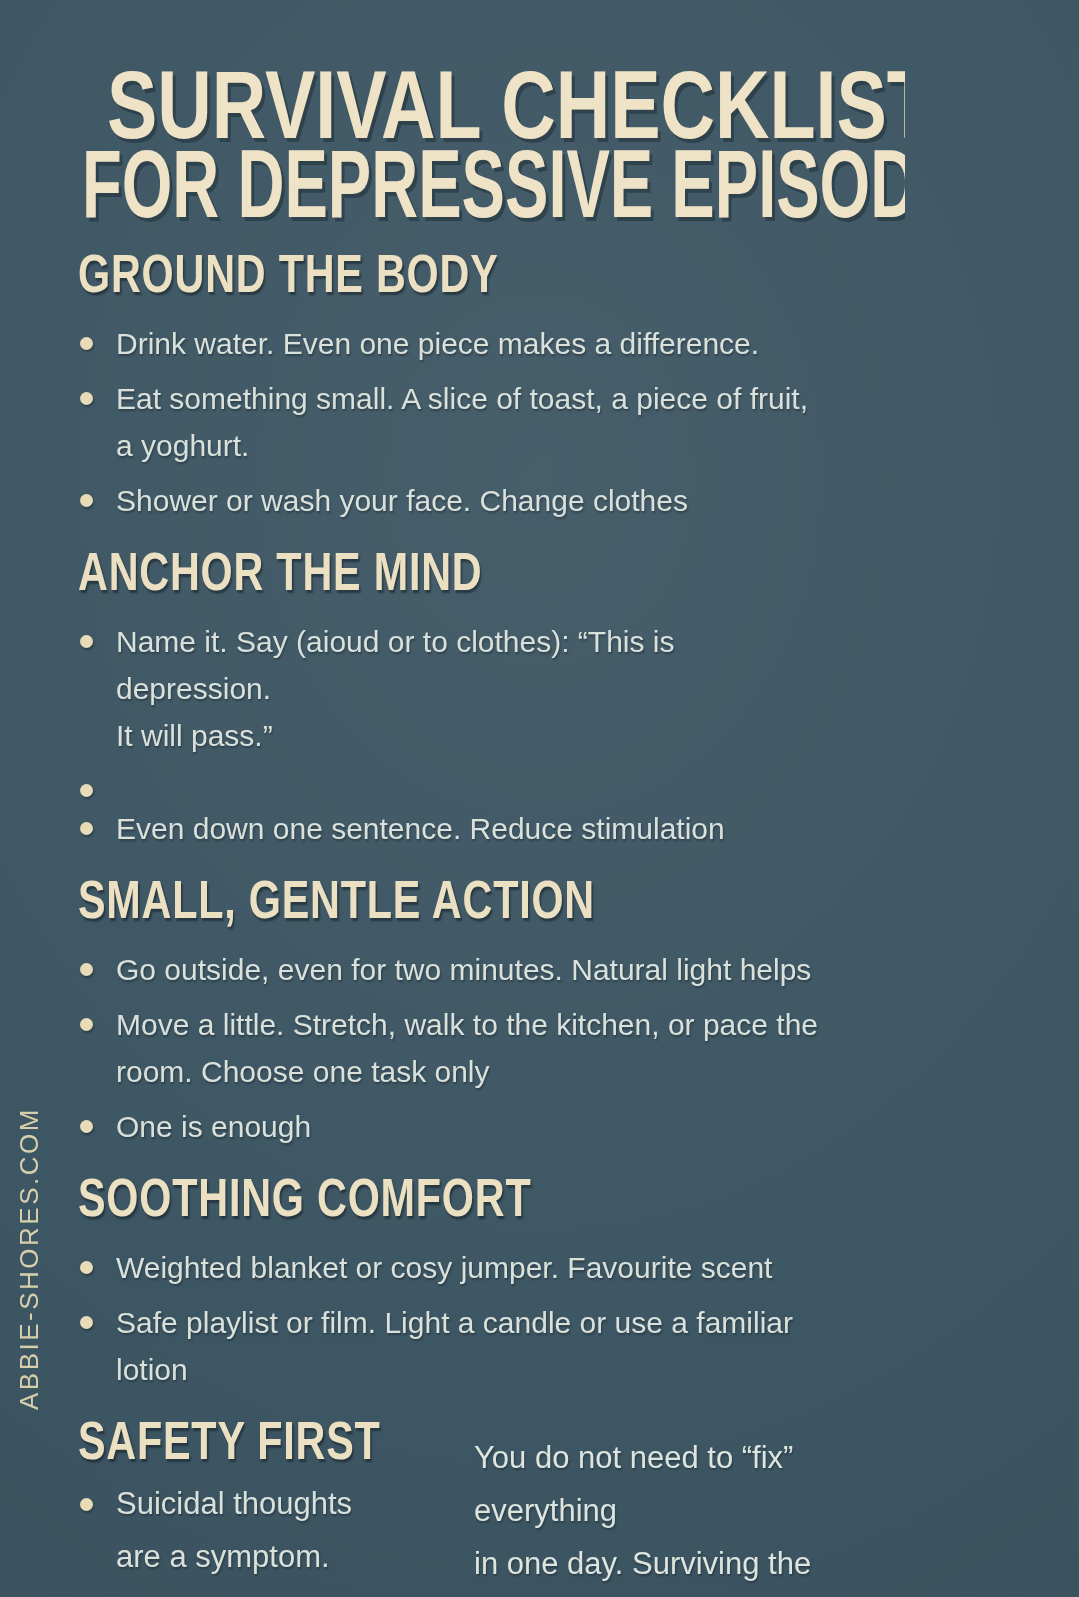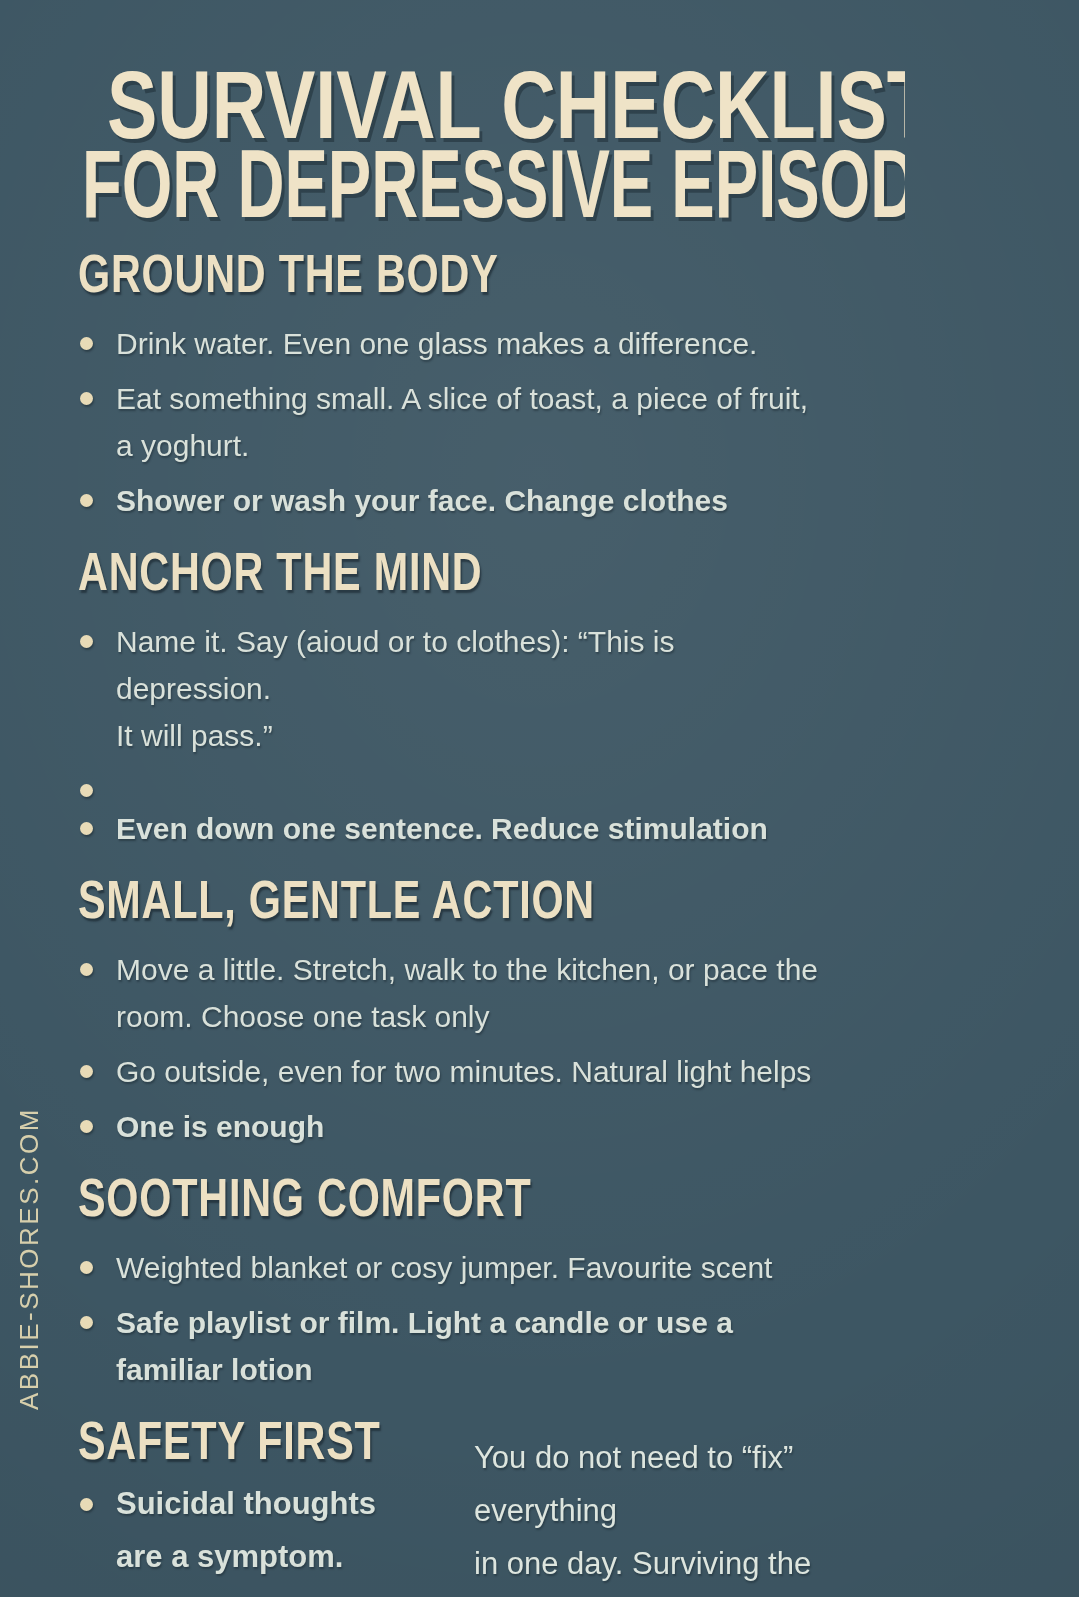--- a/index.html
+++ b/index.html
@@ -39,21 +39,21 @@
     line-height: 48px;
     font-weight: bold;
     letter-spacing: 1px;
     white-space: nowrap;
     transform: scaleX(0.78);
     transform-origin: left center;
     text-shadow: 2px 3px 2px rgba(14,24,31,0.5);
   }
   .bullet-list { margin: 22px 0 0 0; padding: 0; list-style: none; }
   .bullet-item { display: flex; margin: 0 0 8px 0; }
-  .bullet-item:last-child { margin-bottom: 0; font-weight: bold; }
+  .bullet-item:last-child { margin-bottom: 0; }
   .bullet-dot {
     flex: none;
     width: 13px; height: 13px;
     border-radius: 50%;
     background: #e8dbb7;
     margin: 17px 23px 0 2px;
     box-shadow: 1px 2px 2px rgba(14,24,31,0.4);
   }
   .bullet-text {
     color: #d9e1da;
@@ -103,21 +103,21 @@
     <text x="465" y="88" text-anchor="middle" textLength="872" lengthAdjust="spacingAndGlyphs">SURVIVAL CHECKLISTF</text>
     <text class="shadow" x="468" y="171" text-anchor="middle" textLength="922" lengthAdjust="spacingAndGlyphs">FOR DEPRESSIVE EPISODES</text>
     <text x="465" y="167" text-anchor="middle" textLength="922" lengthAdjust="spacingAndGlyphs">FOR DEPRESSIVE EPISODES</text>
   </svg>
 
   <div class="section">
     <h2 class="section-heading">GROUND THE BODY</h2>
     <ul class="bullet-list">
       <li class="bullet-item">
         <span class="bullet-dot"></span>
-        <span class="bullet-text">Drink water. Even one glass makes a difference.</span>
+        <span class="bullet-text">Drink water. Even one piece makes a difference.</span>
       </li>
       <li class="bullet-item">
         <span class="bullet-dot"></span>
         <span class="bullet-text">Eat something small. A slice of toast, a piece of fruit,
 a yoghurt.</span>
       </li>
       <li class="bullet-item">
         <span class="bullet-dot"></span>
         <span class="bullet-text">Shower or wash your face. Change clothes</span>
       </li>
@@ -140,26 +140,26 @@
         <span class="bullet-text">Even down one sentence. Reduce stimulation</span>
       </li>
     </ul>
   </div>
 
   <div class="section">
     <h2 class="section-heading">SMALL, GENTLE ACTION</h2>
     <ul class="bullet-list">
       <li class="bullet-item">
         <span class="bullet-dot"></span>
+        <span class="bullet-text">Go outside, even for two minutes. Natural light helps</span>
+      </li>
+      <li class="bullet-item">
+        <span class="bullet-dot"></span>
         <span class="bullet-text">Move a little. Stretch, walk to the kitchen, or pace the
 room. Choose one task only</span>
-      </li>
-      <li class="bullet-item">
-        <span class="bullet-dot"></span>
-        <span class="bullet-text">Go outside, even for two minutes. Natural light helps</span>
       </li>
       <li class="bullet-item">
         <span class="bullet-dot"></span>
         <span class="bullet-text">One is enough</span>
       </li>
     </ul>
   </div>
 
   <div class="section">
     <h2 class="section-heading">SOOTHING COMFORT</h2>

